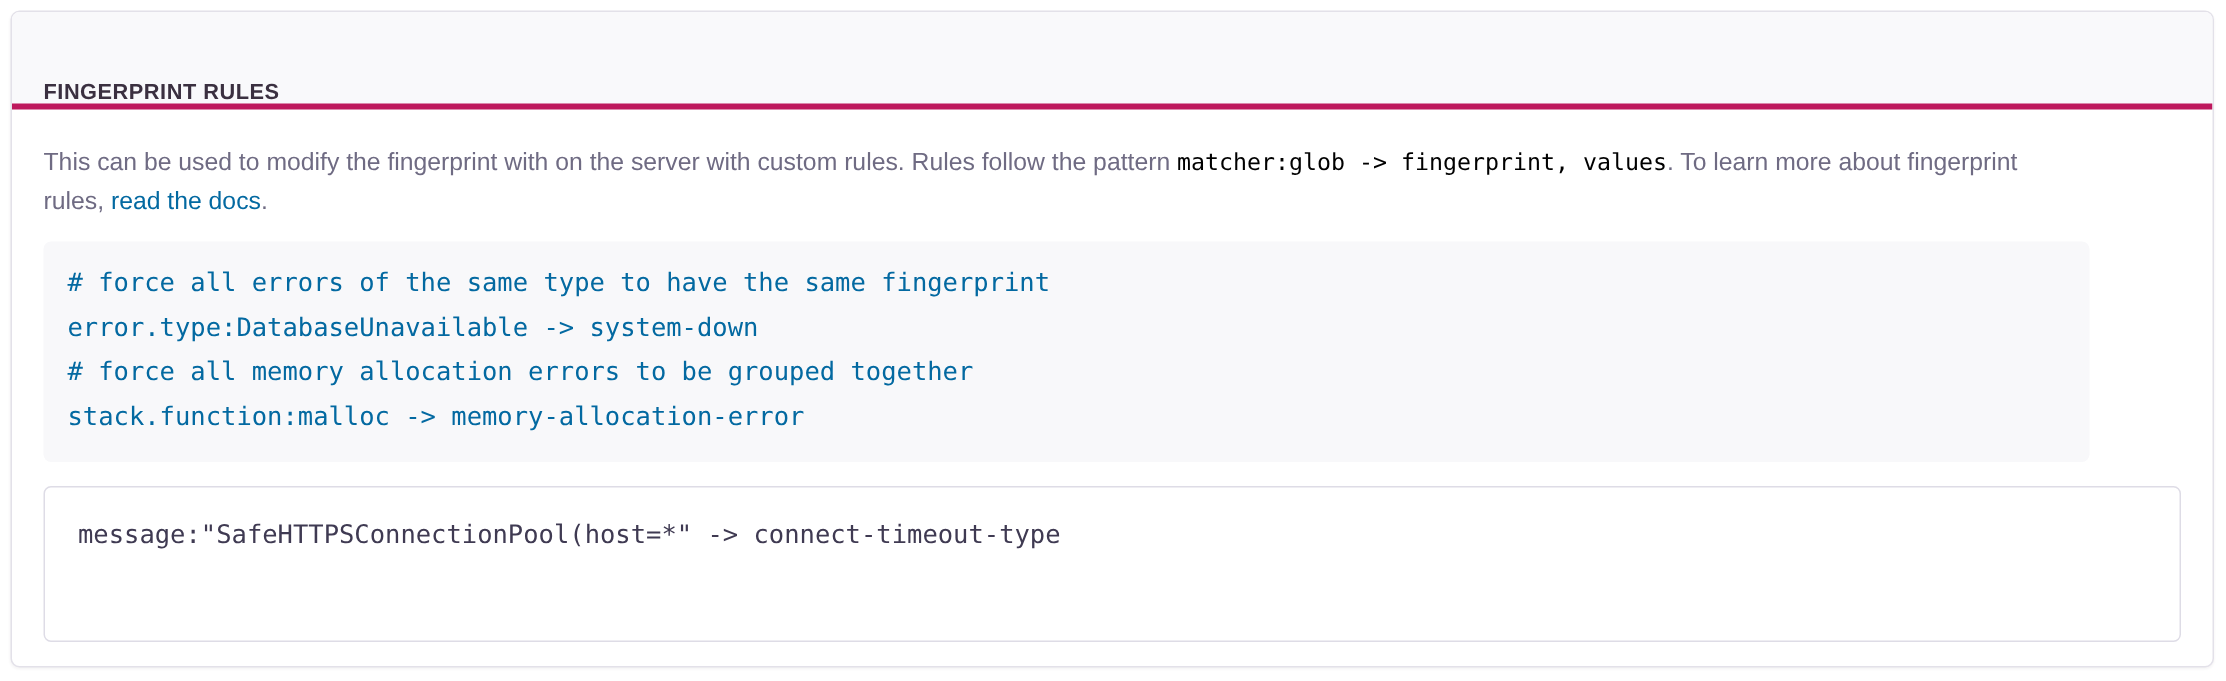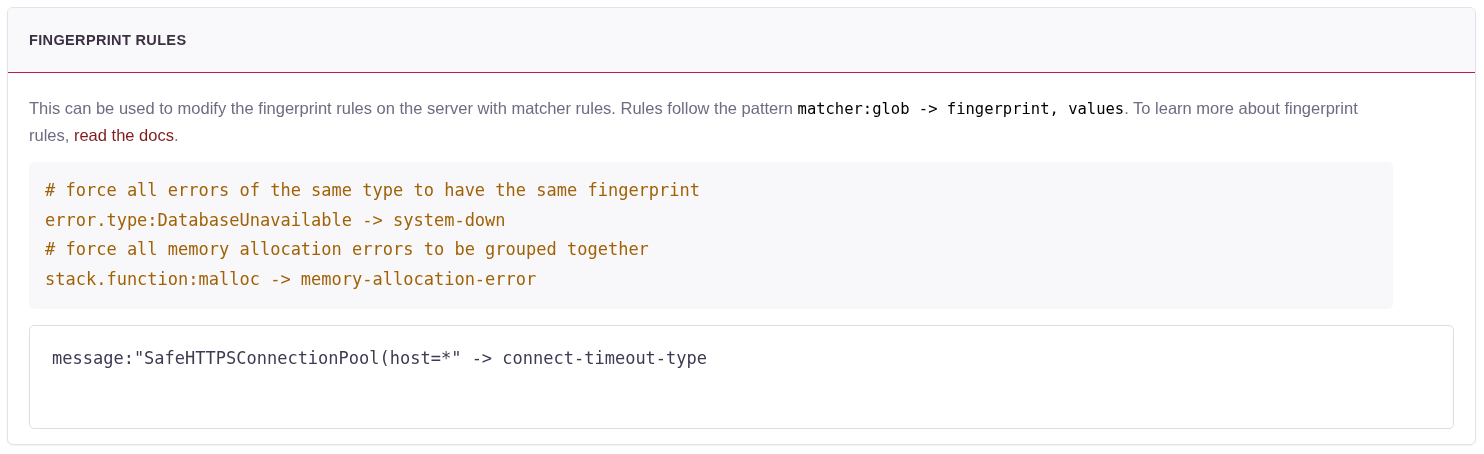--- a/index.html
+++ b/index.html
@@ -26,23 +26,23 @@
     border: 1px solid #e3e1e9;
     border-radius: 6px;
     box-shadow: 0 1px 2px rgba(43, 34, 51, 0.06);
     overflow: hidden;
   }
 
   .panel-header {
     height: 65px;
     box-sizing: border-box;
     background: #f9f9fb;
-    border-bottom: 1px solid #be185d;
+    border-bottom: 4px solid #be185d;
     display: flex;
-    align-items: center;
+    align-items: flex-end;
     padding: 0 21px;
   }
 
   .panel-title {
     font-size: 14.5px;
     font-weight: bold;
     color: #3b3040;
     letter-spacing: 0.35px;
     line-height: 1;
   }
@@ -60,35 +60,35 @@
   }
 
   .description .inline-code {
     font-family: "DejaVu Sans Mono", "Liberation Mono", monospace;
     font-size: 15.5px;
     color: #000000;
     white-space: pre;
   }
 
   .description .doc-link {
-    color: #7f1d1d;
+    color: #0369a1;
     text-decoration: none;
   }
 
   .code-block {
     background: #f8f8fa;
     border-radius: 5px;
     margin: 0;
     padding: 14px 16px 15px 16px;
     width: 1364px;
     box-sizing: border-box;
     font-family: "DejaVu Sans Mono", "Liberation Mono", monospace;
     font-size: 17px;
     line-height: 29.5px;
-    color: #a16207;
+    color: #0369a1;
     white-space: pre;
     overflow: hidden;
   }
 
   .rules-textarea {
     display: block;
     margin-top: 16px;
     width: 1425px;
     height: 104px;
     box-sizing: border-box;
@@ -109,21 +109,21 @@
 <body>
 
 <div class="panel">
 
   <div class="panel-header">
     <div class="panel-title">FINGERPRINT RULES</div>
   </div>
 
   <div class="panel-body">
 
-    <p class="description"><span>This can be used to modify the fingerprint rules on the server with matcher rules. Rules follow the pattern </span><span class="inline-code">matcher:glob -&gt; fingerprint, values</span><span>. To learn more about fingerprint rules, </span><a href="#" class="doc-link">read the docs</a><span>.</span></p>
+    <p class="description"><span>This can be used to modify the fingerprint with on the server with custom rules. Rules follow the pattern </span><span class="inline-code">matcher:glob -&gt; fingerprint, values</span><span>. To learn more about fingerprint rules, </span><a href="#" class="doc-link">read the docs</a><span>.</span></p>
 
     <pre class="code-block"># force all errors of the same type to have the same fingerprint
 error.type:DatabaseUnavailable -&gt; system-down
 # force all memory allocation errors to be grouped together
 stack.function:malloc -&gt; memory-allocation-error</pre>
 
     <textarea class="rules-textarea" spellcheck="false" placeholder="" style="">message:"SafeHTTPSConnectionPool(host=*" -&gt; connect-timeout-type</textarea>
 
   </div>
 </div>

